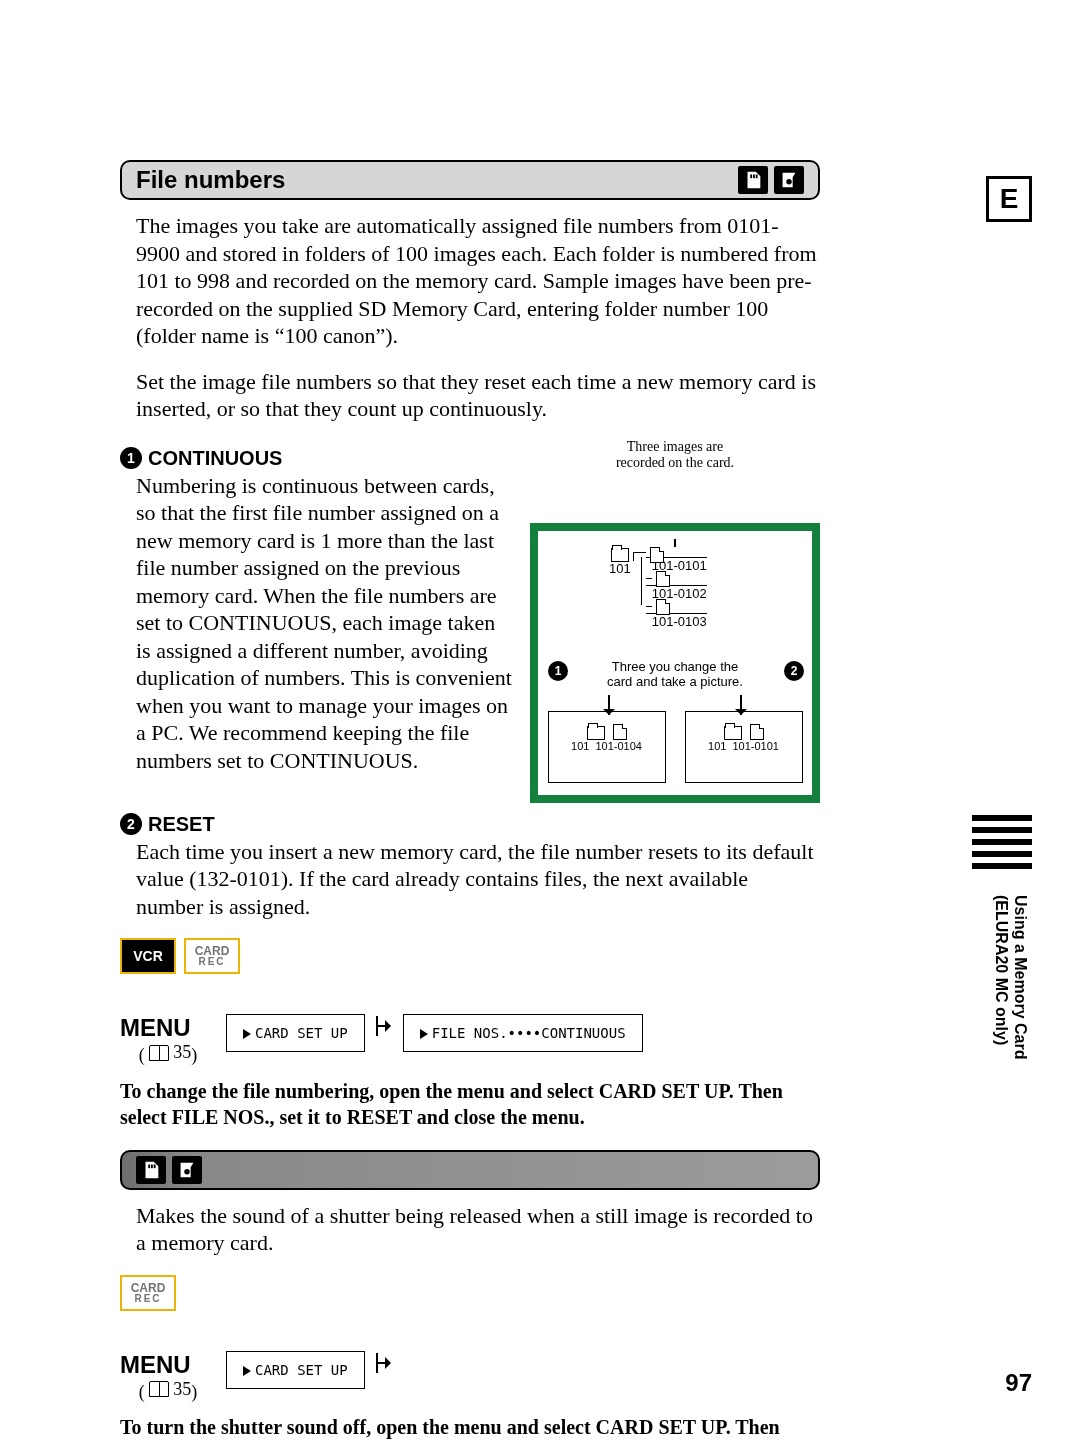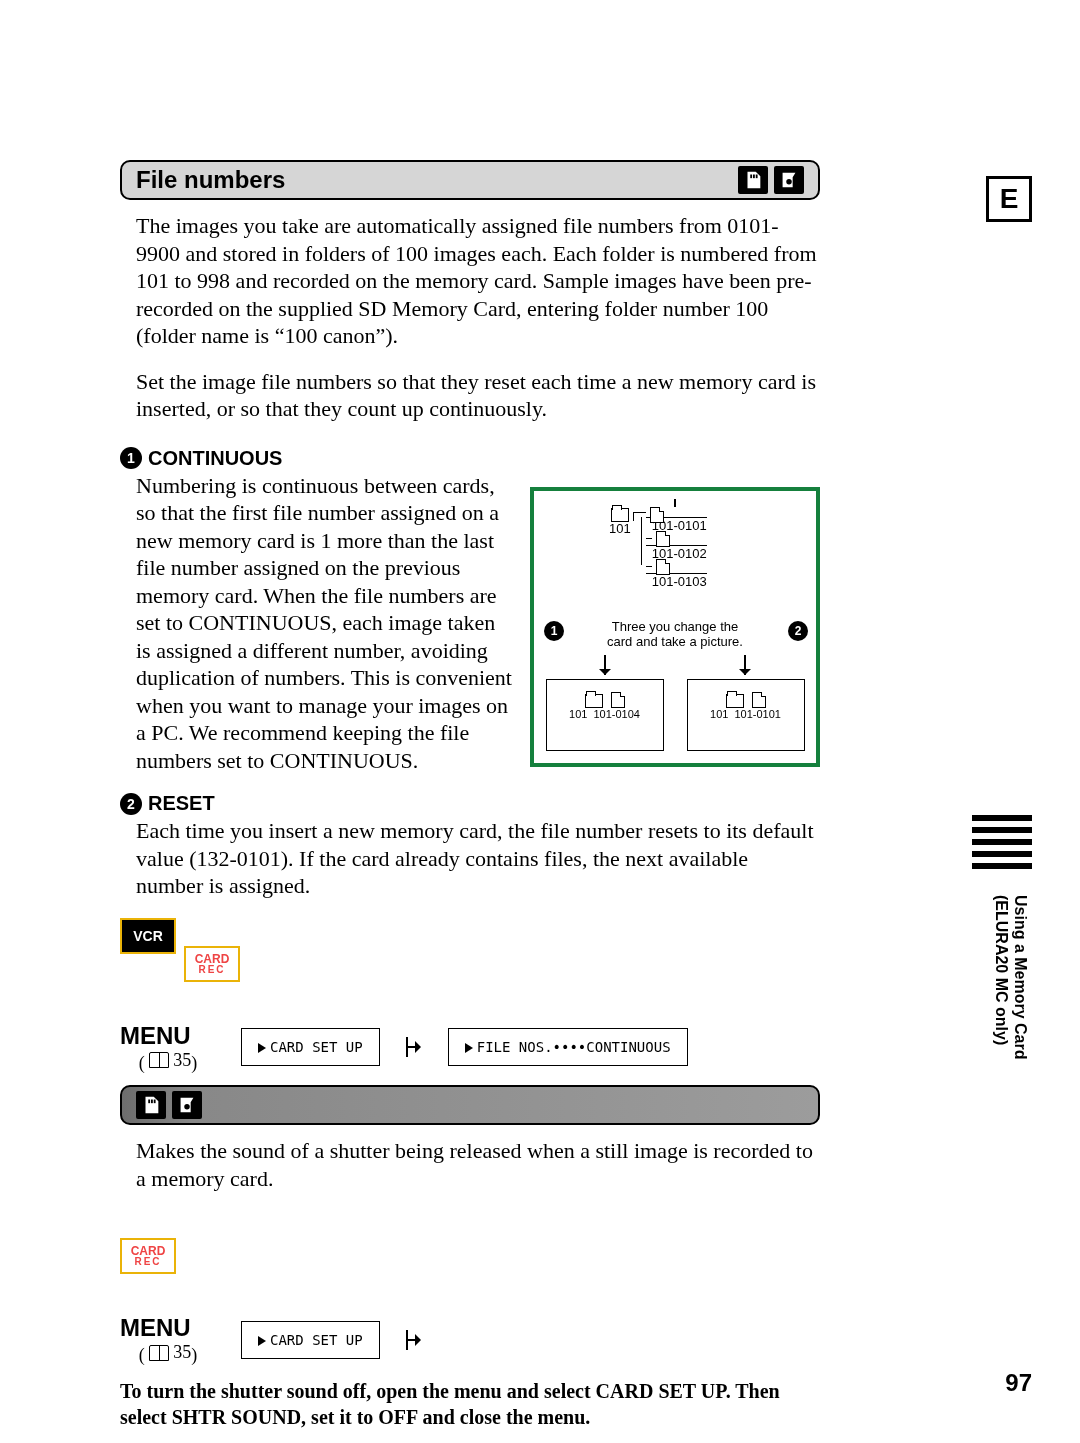--- a/index.html
+++ b/index.html
@@ -73,21 +73,21 @@
   
   .two-col {
     display: flex;
     gap: 18px;
     margin-bottom: 10px;
   }
   .two-col .left { flex: 1 1 auto; }
   .two-col .right { flex: 0 0 290px; }
   
   .diagram {
-    border: 4px solid #15803d;
+    border: 8px solid #15803d;
     width: 100%;
     height: 280px;
     box-sizing: border-box;
     font-family: Arial, Helvetica, sans-serif;
     font-size: 13px;
     position: relative;
     padding-left: 18px;
   }
   .dia-caption {
     position:absolute; left:50%; transform:translateX(-50%);
@@ -143,24 +143,24 @@
   
   .topline{ position:absolute;top:8px;left:50%;width:2px;height:8px;background:#000;transform:translateX(-50%); }
   
   .mode-row { display:flex; gap:8px; margin: 12px 0 8px 0; }
   .mode-box {
     background:#000;color:#fff;font-family:Arial;font-weight:bold;
     font-size:14px;line-height:1;border:2px solid #eab308;
     width:52px;height:32px;display:flex;flex-direction:column;align-items:center;justify-content:center;
   }
   .mode-box .small{font-size:10px;letter-spacing:2px;}
-  .mode-box.outline{ background:#fff;color:#ef4444;margin-top:28px; }
+  .mode-box.outline{ background:#fff;color:#737373; }
   .mode-box.outline .top{ font-size:12px; }
   .menu-row {
-    display:flex;align-items:center;gap:25px;margin-bottom:12px;margin-top:40px;
+    display:flex;align-items:flex-start;gap:10px;margin-bottom:12px;margin-top:40px;
   }
   .menu-label {
     font-family: Arial Black, Arial, sans-serif;
     font-weight:900; font-size:24px; letter-spacing:0px;
     width:96px;
   }
   .menu-label .ref{
     display:block;font-family:"Times New Roman",serif;font-weight:normal;font-size:18px;letter-spacing:0;
     text-align:center;
   }
@@ -261,20 +261,22 @@
     <div class="two-col">
       <div class="left">
         <div class="subhead">
           <span class="circ">1</span>
           <span>CONTINUOUS</span>
         </div>
         <p class="body" style="margin-bottom:8px">Numbering is continuous between cards, so that the first file number assigned on a new memory card is 1 more than the last file number assigned on the previous memory card. When the file numbers are set to CONTINUOUS, each image taken is assigned a different number, avoiding duplication of numbers. This is convenient when you want to manage your images on a PC. We recommend keeping the file numbers set to CONTINUOUS.</p>
       </div>
       <div class="right">
         <div style="height:46px"></div>
+        <div class="dia-caption" style="position:relative;left:auto;transform:none;margin:0 auto 4px;"><span style="white-space:pre-line;">Three images are
+recorded on the card.</span></div>
         <div class="diagram">
           <span class="topline"></span>
           <div class="dia-top">
             <div class="parent">
               <span class="folder-ico"></span>
               <div style="border-left:1px solid #000;border-top:1px solid #000;width:12px;height:8px;margin-top:4px"></div>
               <span class="file-ico"></span>
             </div>
             <div style="display:flex;gap:4px;margin-left:4px;margin-top:-2px">
               <span class="lbl">101</span>
@@ -353,20 +355,21 @@
       <div class="menu-box"><span class="tri"></span><span>CARD SET UP</span></div>
       <div class="menu-arrow">
         <svg width="18" height="24" viewBox="0 0 18 24">
             <path d="M2 2 L2 22 M2 12 L14 12" stroke="#000" stroke-width="2" fill="none"></path>
             <path d="M10 6 L16 12 L10 18 Z" fill="#000"></path>
           </svg>
       </div>
       <div class="menu-box"><span class="tri"></span><span>FILE NOS.••••CONTINUOUS</span></div>
     </div>
 
+    <p class="bold-instr">To change the file numbering, open the menu and select CARD SET UP. Then select FILE NOS., set it to RESET and close the menu.</p>
 
     <div class="section-bar dark">
       <span class="bar-icons">
         <span class="mini-icon">
           <svg viewBox="0 0 24 24">
               <path d="M6 3h9l5 5v13H6z" fill="#fff"></path>
               <rect x="9" y="6" width="2" height="4" fill="#000"></rect>
               <rect x="12" y="6" width="2" height="4" fill="#000"></rect>
               <rect x="15" y="6" width="2" height="4" fill="#000"></rect>
             </svg>

